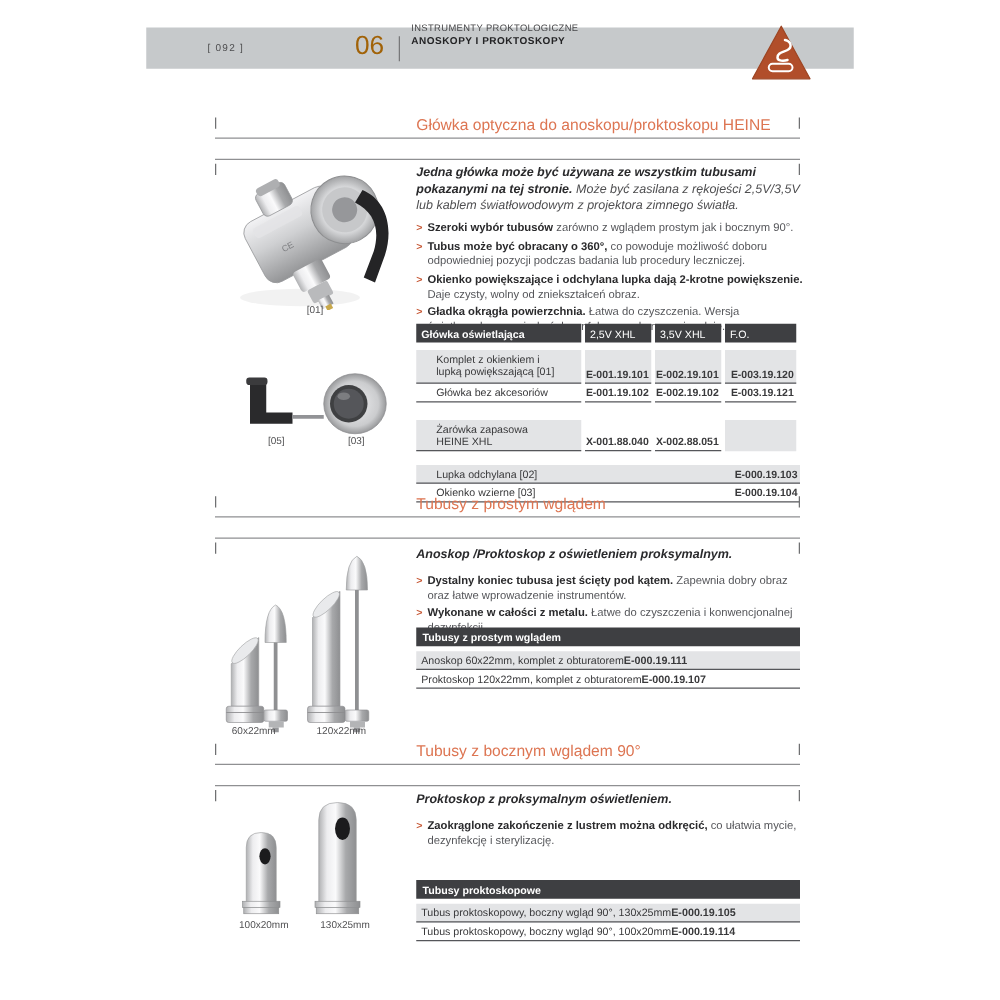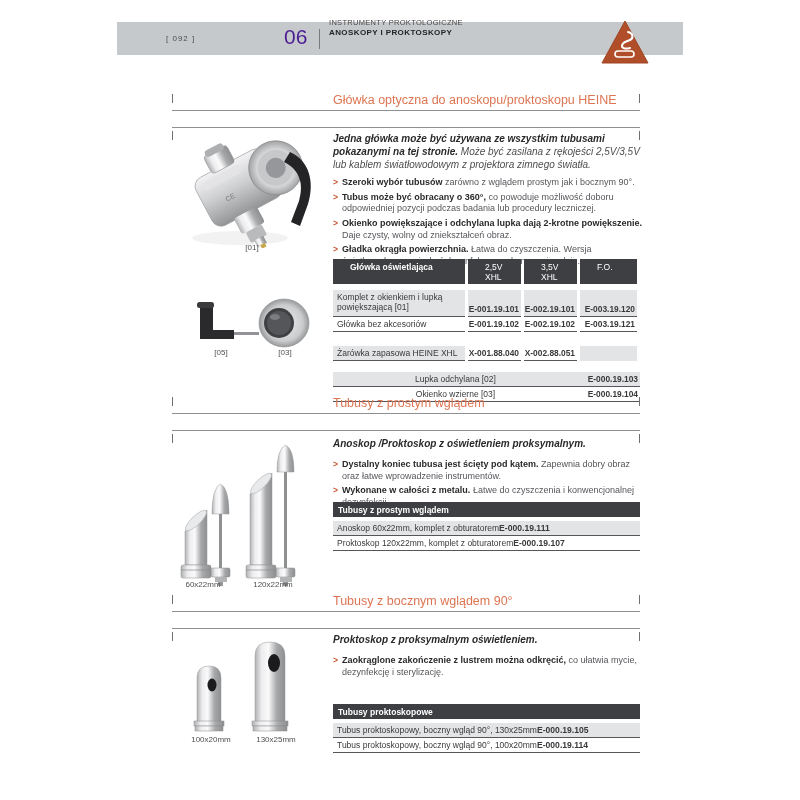--- a/index.html
+++ b/index.html
@@ -3,21 +3,21 @@
 <meta charset="utf-8">
 <style>
   html,body{margin:0;padding:0;background:#ffffff;}
   .page{position:relative;width:800px;height:800px;background:#fff;
         font-family:"Liberation Sans","DejaVu Sans",sans-serif;color:#3a3a3c;overflow:hidden;}
   .abs{position:absolute;}
 
   
   .band{left:117px;top:22px;width:566px;height:33px;background:#c6c9cb;}
   .pagenum{left:166px;top:34px;font-size:8px;color:#4d4d4f;letter-spacing:1px;}
-  .chnum{left:284px;top:25px;font-size:21px;color:#4c1d95;}
+  .chnum{left:284px;top:25px;font-size:21px;color:#a16207;}
   .chsep{left:319px;top:29px;width:1px;height:20px;background:#77787a;}
   .chblock{left:329px;top:18px;line-height:1.35;}
   .chcat{font-size:7.5px;color:#48484a;letter-spacing:.3px;}
   .chsub{font-size:8px;font-weight:700;color:#232325;letter-spacing:.4px;}
 
   
   .sec-title{font-size:12.5px;color:#dd7552;}
   .rule{height:1px;background:#8f9092;}
   .tick{width:1px;height:9px;background:#6f7072;}
 
@@ -26,29 +26,29 @@
   .txt b{color:#2a2a2c;}
   .bullets .bullet{display:flex;margin-bottom:3px;}
   .bullets .bullet::before{content:">";color:#c65633;font-weight:700;font-size:8.5px;
       margin-right:4px;flex:0 0 auto;line-height:1.35;}
   .bt{font-size:9px;line-height:1.3;color:#55565a;}
   .bt b{color:#2a2a2c;}
 
   
   .tbl{font-size:8.5px;color:#39393b;}
   .g4{display:grid;grid-template-columns:132px 53px 53px 57px;column-gap:3px;}
-  .hcell{background:#3e3f42;color:#fff;padding:3px 17px 2px;}
+  .hcell{background:#3e3f42;color:#fff;padding:3px 4px 2px;}
   .hcell.lbl{font-weight:700;}
-  .cell{padding:2px 4px;}
+  .cell{padding:2px 16px;}
   .code{font-weight:700;font-size:8.4px;display:flex;align-items:flex-end;justify-content:flex-end;
         padding:2px 2px 2px 0;white-space:nowrap;}
   .bgA{background:#e3e4e6;}
   .bb{border-bottom:1px solid #55565a;}
   .rowA1{min-height:27px;}
-  .g2{display:grid;grid-template-columns:1fr 62px;text-align:center;}
+  .g2{display:grid;grid-template-columns:1fr 62px;}
   .thead{background:#3e3f42;color:#fff;font-weight:700;font-size:8.5px;padding:3px 5px 2px;}
   .trow{display:flex;justify-content:flex-start;align-items:center;
         padding:1px 3px 1px 4px;border-bottom:1px solid #55565a;font-size:8.5px;min-height:12px;}
   .trow .rcode{font-weight:700;font-size:8.6px;white-space:nowrap;}
 
   .cap{font-size:8px;color:#515153;text-align:center;}
 </style>
 </head>
 <body>
 

